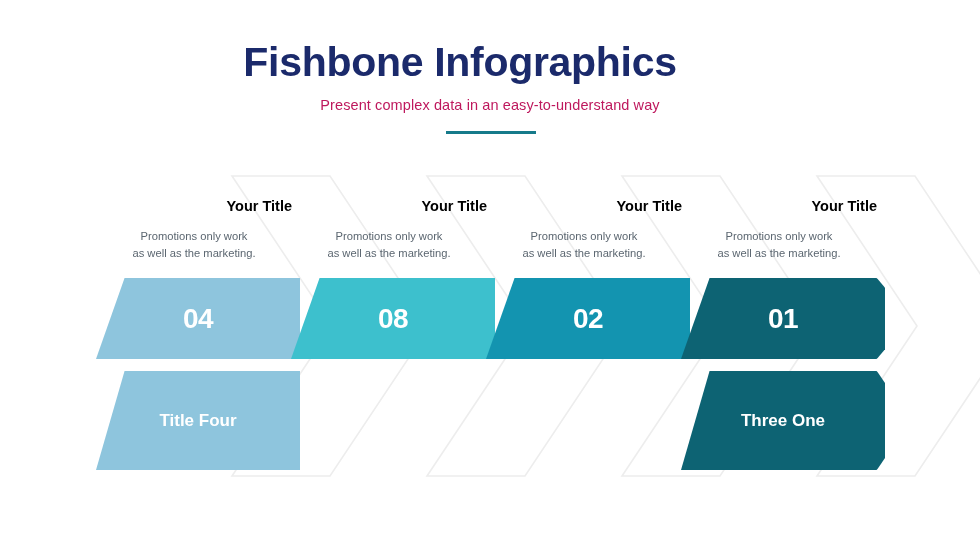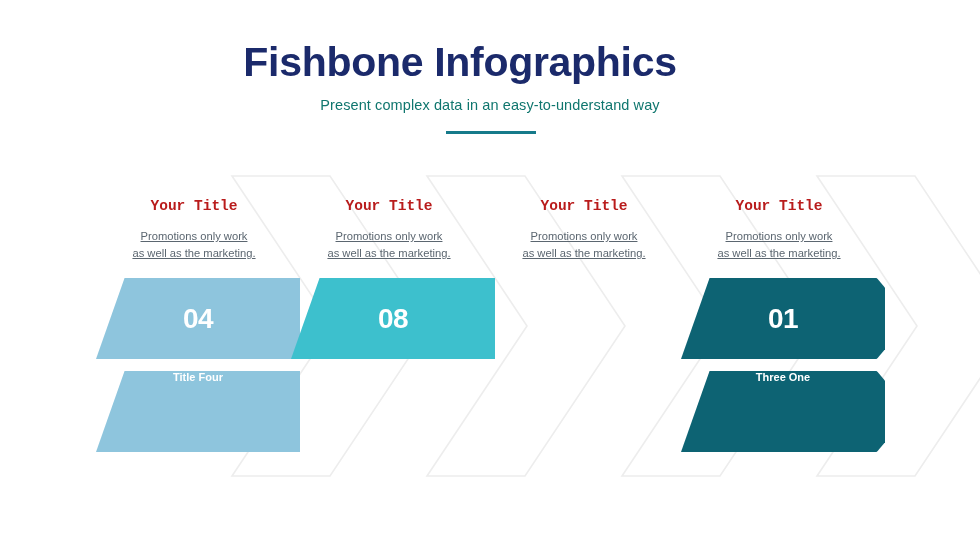--- a/index.html
+++ b/index.html
@@ -34,21 +34,21 @@
     letter-spacing: -0.3px;
     line-height: 1.1;
   }
   .subtitle {
     position: absolute;
     top: 97px;
     left: 0;
     width: 980px;
     text-align: center;
     font-size: 14.5px;
-    color: #0f766e;
+    color: #be185d;
     letter-spacing: 0.1px;
   }
   .rule {
     position: absolute;
     top: 131px;
     left: 446px;
     width: 90px;
     height: 3px;
     background: #167a8a;
   }
@@ -75,36 +75,34 @@
     position: absolute;
     top: 0;
     width: 196px;
     height: 551px;
   }
   .col .head {
     position: absolute;
     top: 198px;
     left: 0;
     width: 196px;
-    text-align: center;
+    text-align: right;
     font-size: 14.5px;
     font-weight: bold;
-    color: #b91c1c;
-    font-family: Liberation Mono, monospace;
+    color: #000000;
   }
   .col .desc {
     position: absolute;
     top: 228px;
     left: 0;
     width: 196px;
     text-align: center;
     font-size: 11.2px;
     color: #5b6670;
     line-height: 1.52;
-    text-decoration: underline;
   }
   .desc span { display: block; }
 
   
   .chev-num {
     position: absolute;
     top: 278px;
     left: 0;
     width: 204px;
     height: 81px;
@@ -123,25 +121,26 @@
     clip-path: polygon(14% 0%, 96% 0%, 100% 12%, 100% 88%, 96% 100%, 0% 100%);
     border-radius: 0 9px 9px 0;
   }
 
   
   .chev-lab {
     position: absolute;
     top: 371px;
     left: 0;
     width: 204px;
-    height: 81px;
+    height: 99px;
     display: flex;
+    align-items: center;
     justify-content: center;
     color: #ffffff;
-    font-size: 11px;
+    font-size: 17px;
     font-weight: bold;
   }
   .chev-lab.plain {
     clip-path: polygon(14% 0%, 100% 0%, 100% 100%, 0% 100%);
   }
   .chev-lab.rounded {
     clip-path: polygon(14% 0%, 96% 0%, 100% 12%, 100% 88%, 96% 100%, 0% 100%);
     border-radius: 0 9px 9px 0;
   }
 </style>
@@ -189,20 +188,23 @@
         <span>08</span>
       </div>
     </div>
 
     <div class="col" style="left:486px;">
       <div class="head">Your Title</div>
       <div class="desc">
         <span>Promotions only work</span>
         <span>as well as the marketing.</span>
       </div>
+      <div class="chev-num plain" style="background:#1394b0;">
+        <span>02</span>
+      </div>
     </div>
 
     <div class="col" style="left:681px;">
       <div class="head">Your Title</div>
       <div class="desc">
         <span>Promotions only work</span>
         <span>as well as the marketing.</span>
       </div>
       <div class="chev-num rounded" style="background:#0d6373;">
         <span>01</span>

